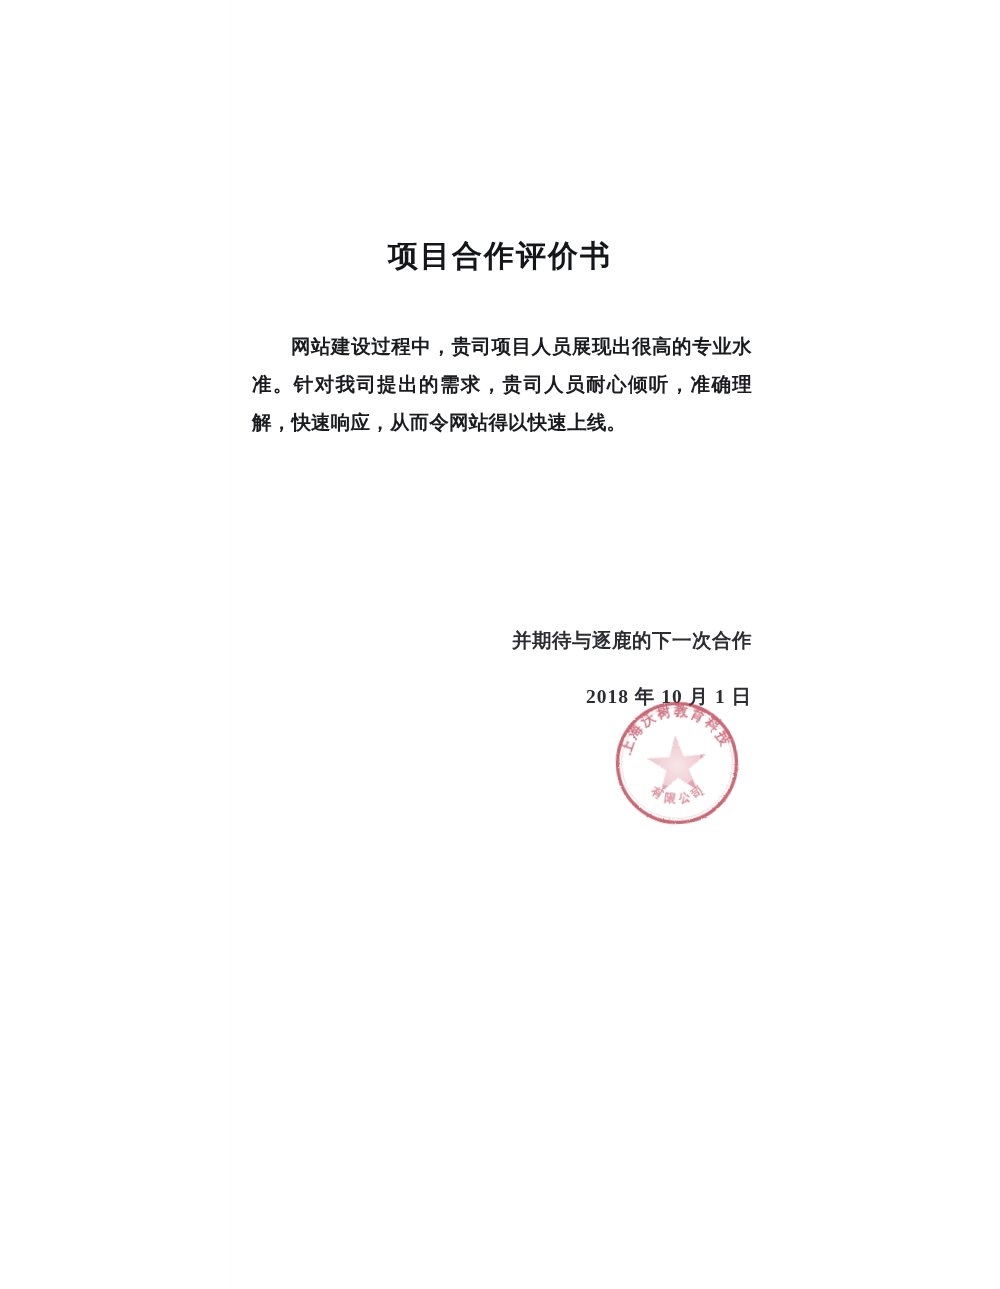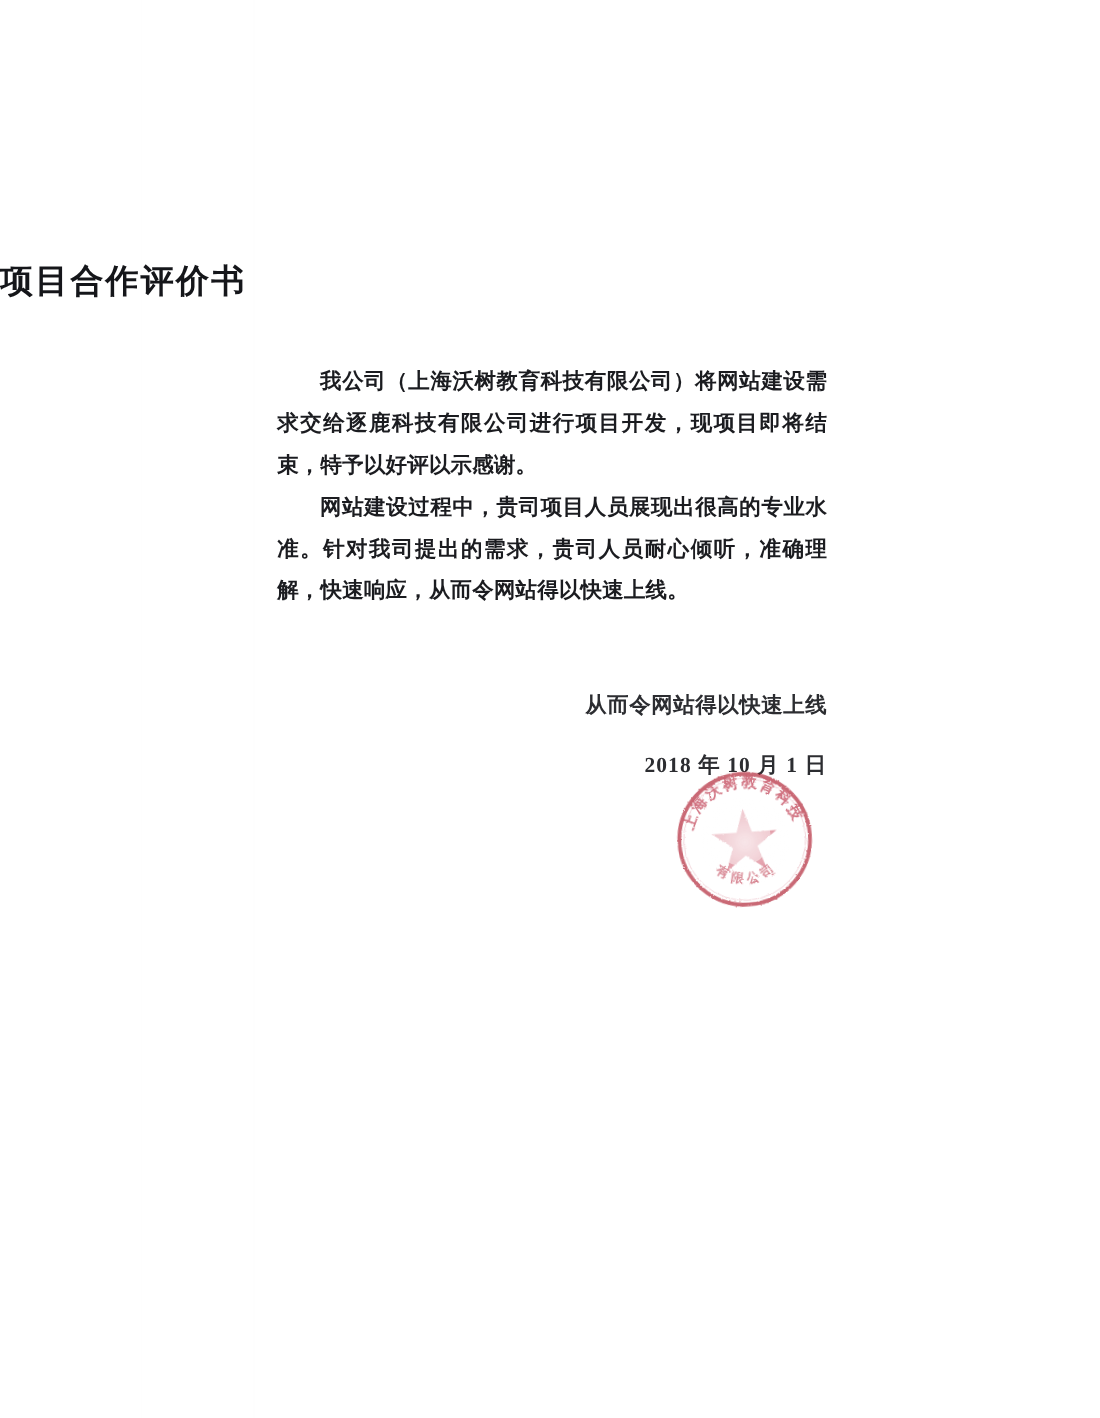--- a/index.html
+++ b/index.html
@@ -33,20 +33,21 @@
       linear-gradient(90deg, rgba(0,0,0,0.010) 0 2px, rgba(0,0,0,0) 2px 100%) 230px 0/1000px 1289px no-repeat;
     opacity: .6;
   }
 
   
   .doc-title {
     position: absolute;
     top: 216px;
     left: 0;
     width: 1000px;
+    text-align: center;
     font-family: "DejaVu Sans", "Liberation Sans", sans-serif;
     font-weight: 700;
     font-size: 30px;
     letter-spacing: 2px;
     color: #15161a;
     line-height: 40px;
   }
 
   
   .body-block {
@@ -112,26 +113,25 @@
 </head>
 <body>
 
 <div class="page">
 
   <div class="scan-noise"></div>
 
   <h1 class="doc-title">项目合作评价书</h1>
 
   <div class="body-block">
-    <p class="para">我公司（上海沃树教育科技有限公司）将网站建设需求交给逐鹿科技有限公司进行项目开发，现项目即将结束，特予以好评以示感谢。</p>
     <p class="para">网站建设过程中，贵司项目人员展现出很高的专业水准。针对我司提出的需求，贵司人员耐心倾听，准确理解，快速响应，从而令网站得以快速上线。</p>
   </div>
 
   <div class="sign-block">
-    <div class="sign-company">从而令网站得以快速上线</div>
+    <div class="sign-company">并期待与逐鹿的下一次合作</div>
     <div class="sign-date">2018 年 10 月 1 日</div>
   </div>
 
   <div class="seal">
     <svg viewBox="0 0 200 200" xmlns="http://www.w3.org/2000/svg" aria-hidden="true">
       <defs>
         <path id="sealArcTop" d="M 28 100 A 72 72 0 0 1 172 100"></path>
         <path id="sealArcBottom" d="M 40 100 A 60 60 0 0 0 160 100"></path>
         <filter id="sealRough" x="-20%" y="-20%" width="140%" height="140%">
           <feTurbulence type="fractalNoise" baseFrequency="0.55" numOctaves="3" seed="9" result="n"></feTurbulence>

